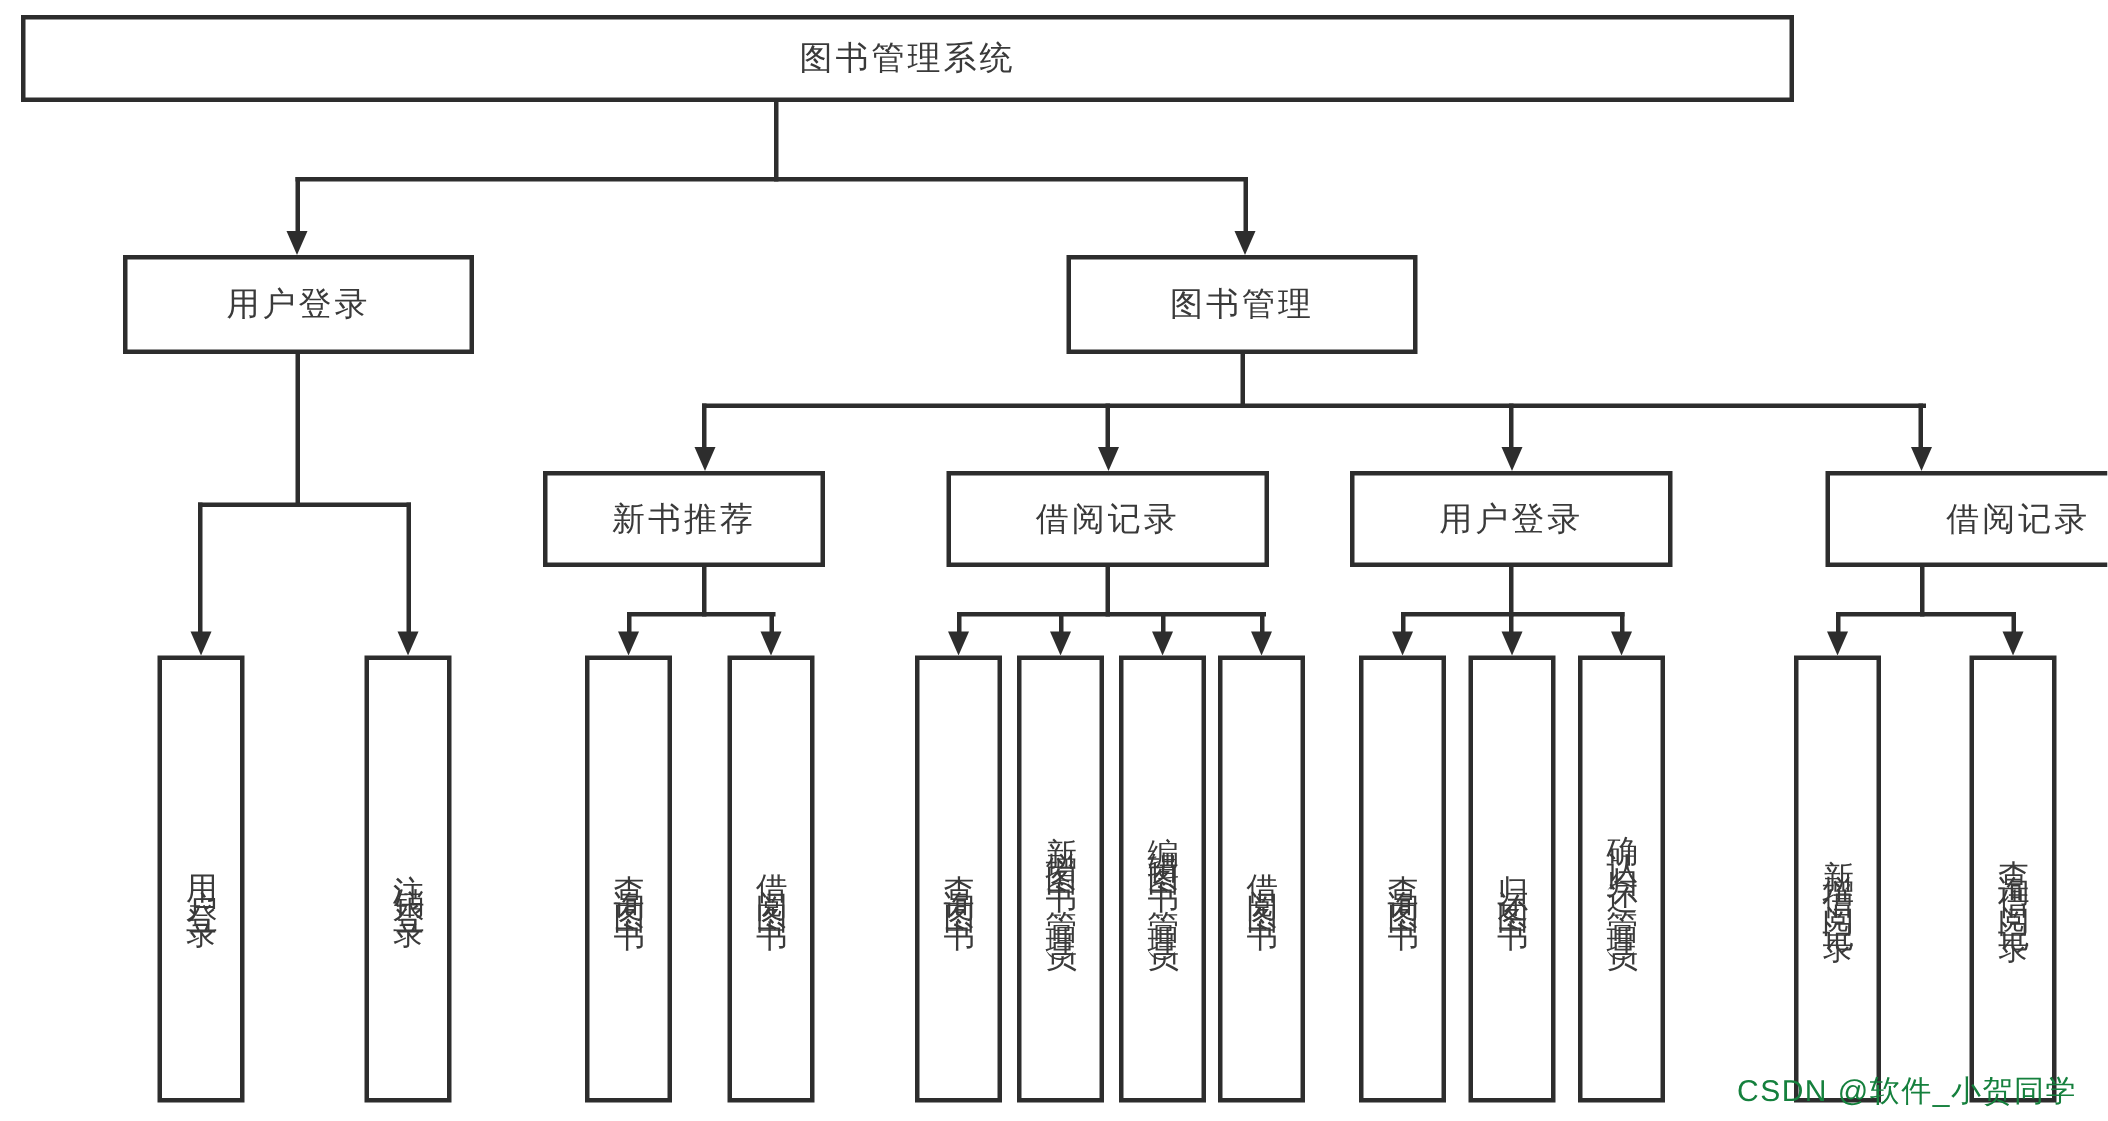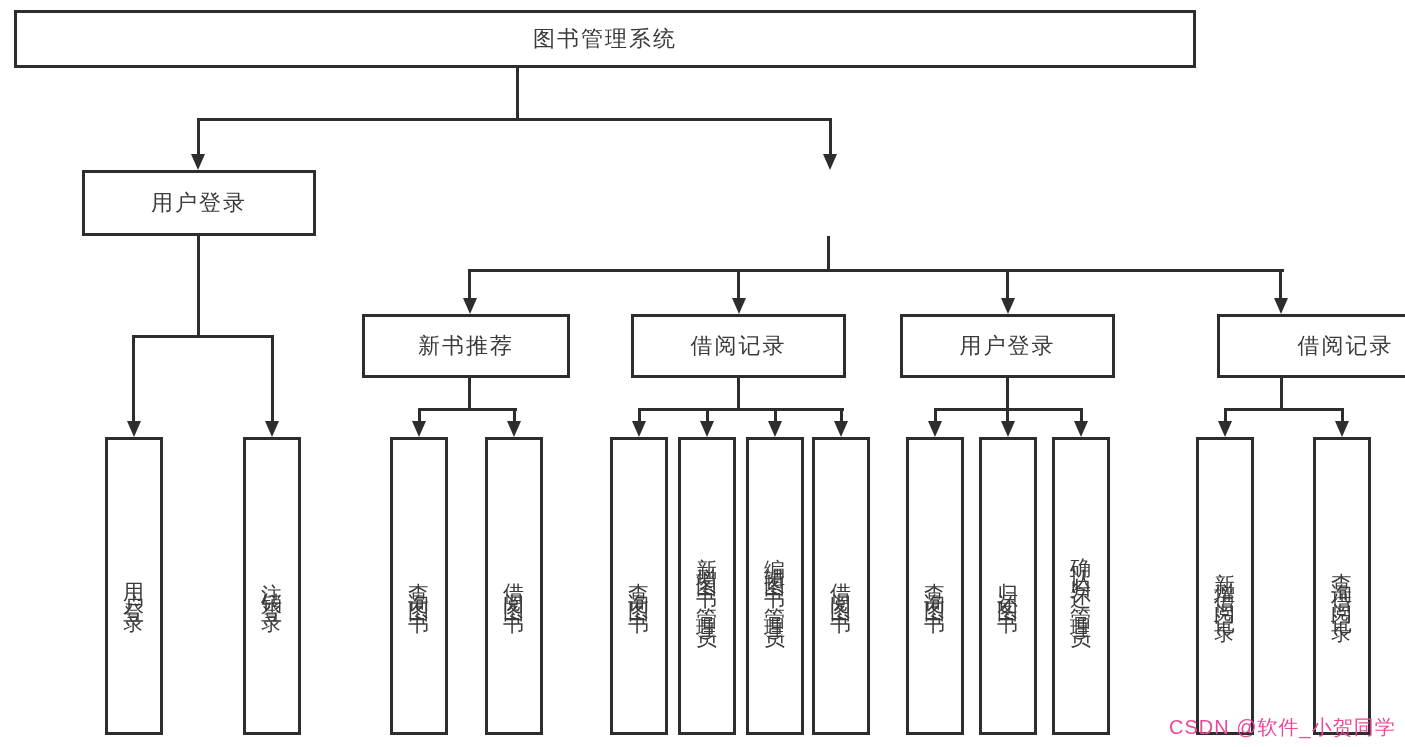--- a/index.html
+++ b/index.html
@@ -44,25 +44,24 @@
     height: 0;
     border-left: 7px solid transparent;
     border-right: 7px solid transparent;
     border-top: 16px solid #2d2d2d;
   }
   .watermark {
     position: absolute;
     left: 1158px;
     top: 714px;
     font-size: 20px;
-    color: #ec4899;
+    color: #15803d;
     letter-spacing: 1px;
     white-space: nowrap;
     z-index: 5;
-    margin-left: 11px;
   }
 </style>
 </head>
 <body>
 
 <div class="canvas">
 
   <div class="box hbox" style="left:14px; top:10px; width:1182px; height:58px;">
     <span class="lbl">图书管理系统</span>
   </div>
@@ -70,40 +69,43 @@
   <div class="vline" style="left:516px; top:68px; width:3px; height:53px;"></div>
   <div class="hline" style="left:197px; top:118px; width:635px; height:3px;"></div>
   <div class="vline" style="left:197px; top:118px; width:3px; height:38px;"></div>
   <div class="arrow" style="left:191px; top:154px;"></div>
   <div class="vline" style="left:829px; top:118px; width:3px; height:38px;"></div>
   <div class="arrow" style="left:823px; top:154px;"></div>
 
   <div class="box hbox" style="left:82px; top:170px; width:234px; height:66px;">
     <span class="lbl">用户登录</span>
   </div>
+  <div class="box hbox" style="left:711px; top:170px; width:234px; height:66px;">
+    <span class="lbl">图书管理</span>
+  </div>
 
   <div class="vline" style="left:197px; top:236px; width:3px; height:102px;"></div>
   <div class="hline" style="left:132px; top:335px; width:142px; height:3px;"></div>
   <div class="vline" style="left:132px; top:335px; width:3px; height:88px;"></div>
   <div class="arrow" style="left:127px; top:421px;"></div>
   <div class="vline" style="left:271px; top:335px; width:3px; height:88px;"></div>
   <div class="arrow" style="left:265px; top:421px;"></div>
 
   <div class="vline" style="left:827px; top:236px; width:3px; height:36px;"></div>
   <div class="hline" style="left:468px; top:269px; width:816px; height:3px;"></div>
   <div class="vline" style="left:468px; top:269px; width:3px; height:31px;"></div>
   <div class="arrow" style="left:463px; top:298px;"></div>
   <div class="vline" style="left:737px; top:269px; width:3px; height:31px;"></div>
   <div class="arrow" style="left:732px; top:298px;"></div>
   <div class="vline" style="left:1006px; top:269px; width:3px; height:31px;"></div>
   <div class="arrow" style="left:1001px; top:298px;"></div>
   <div class="vline" style="left:1279px; top:269px; width:3px; height:31px;"></div>
   <div class="arrow" style="left:1274px; top:298px;"></div>
 
-  <div class="box hbox" style="left:362px; top:314px; width:208px; height:64px;font-family:Liberation Mono, monospace;">
+  <div class="box hbox" style="left:362px; top:314px; width:188px; height:64px;font-family:Liberation Mono, monospace;">
     <span class="lbl">新书推荐</span>
   </div>
   <div class="box hbox" style="left:631px; top:314px; width:215px; height:64px;">
     <span class="lbl">借阅记录</span>
   </div>
   <div class="box hbox" style="left:900px; top:314px; width:215px; height:64px;">
     <span class="lbl">用户登录</span>
   </div>
   <div class="box hbox" style="left:1174px; top:314px; width:257px; height:64px;margin-left:43px;">
     <span class="lbl">借阅记录</span>

